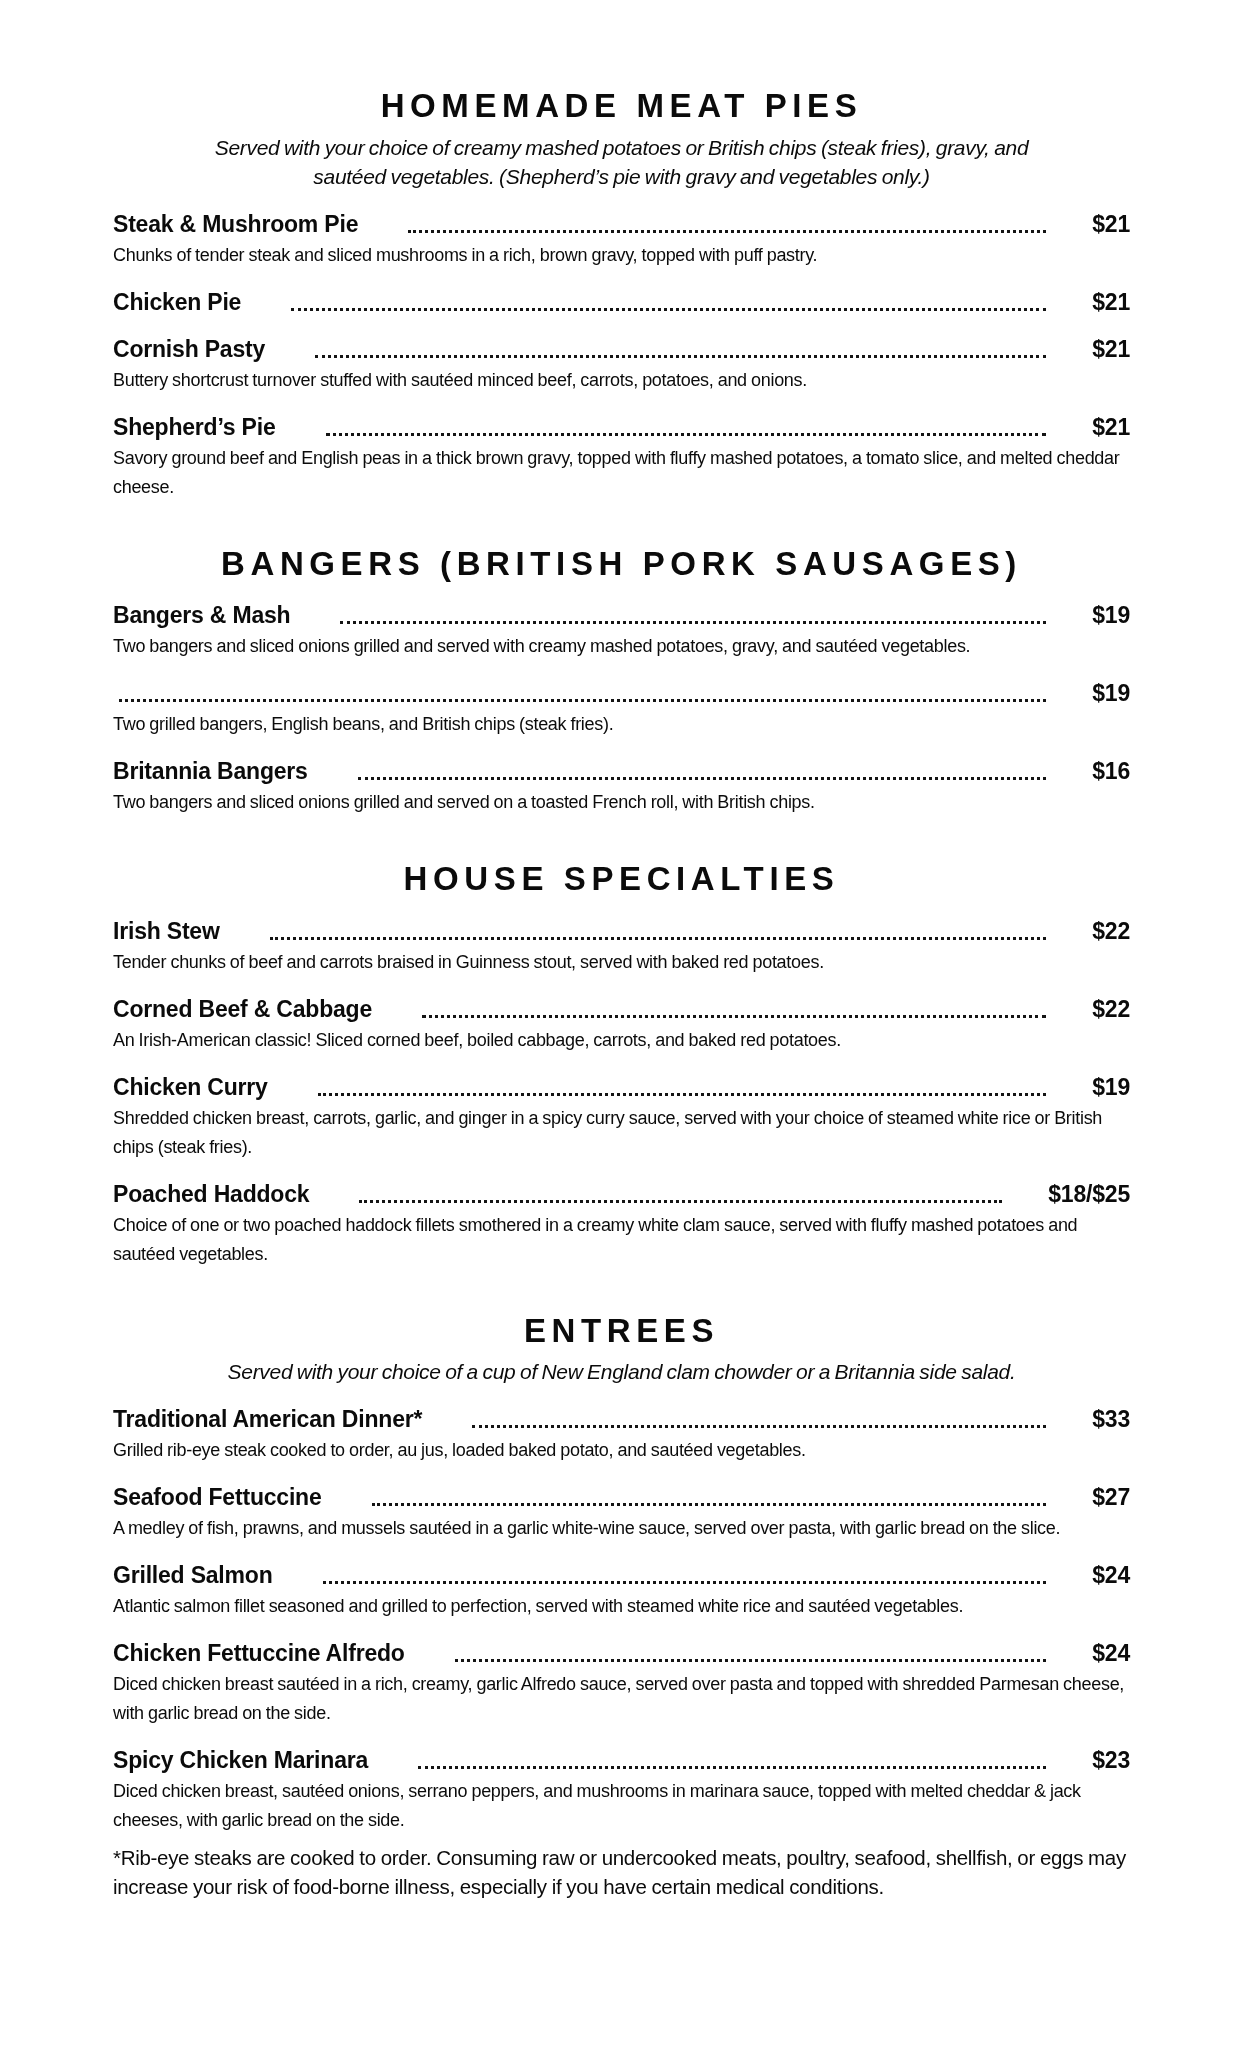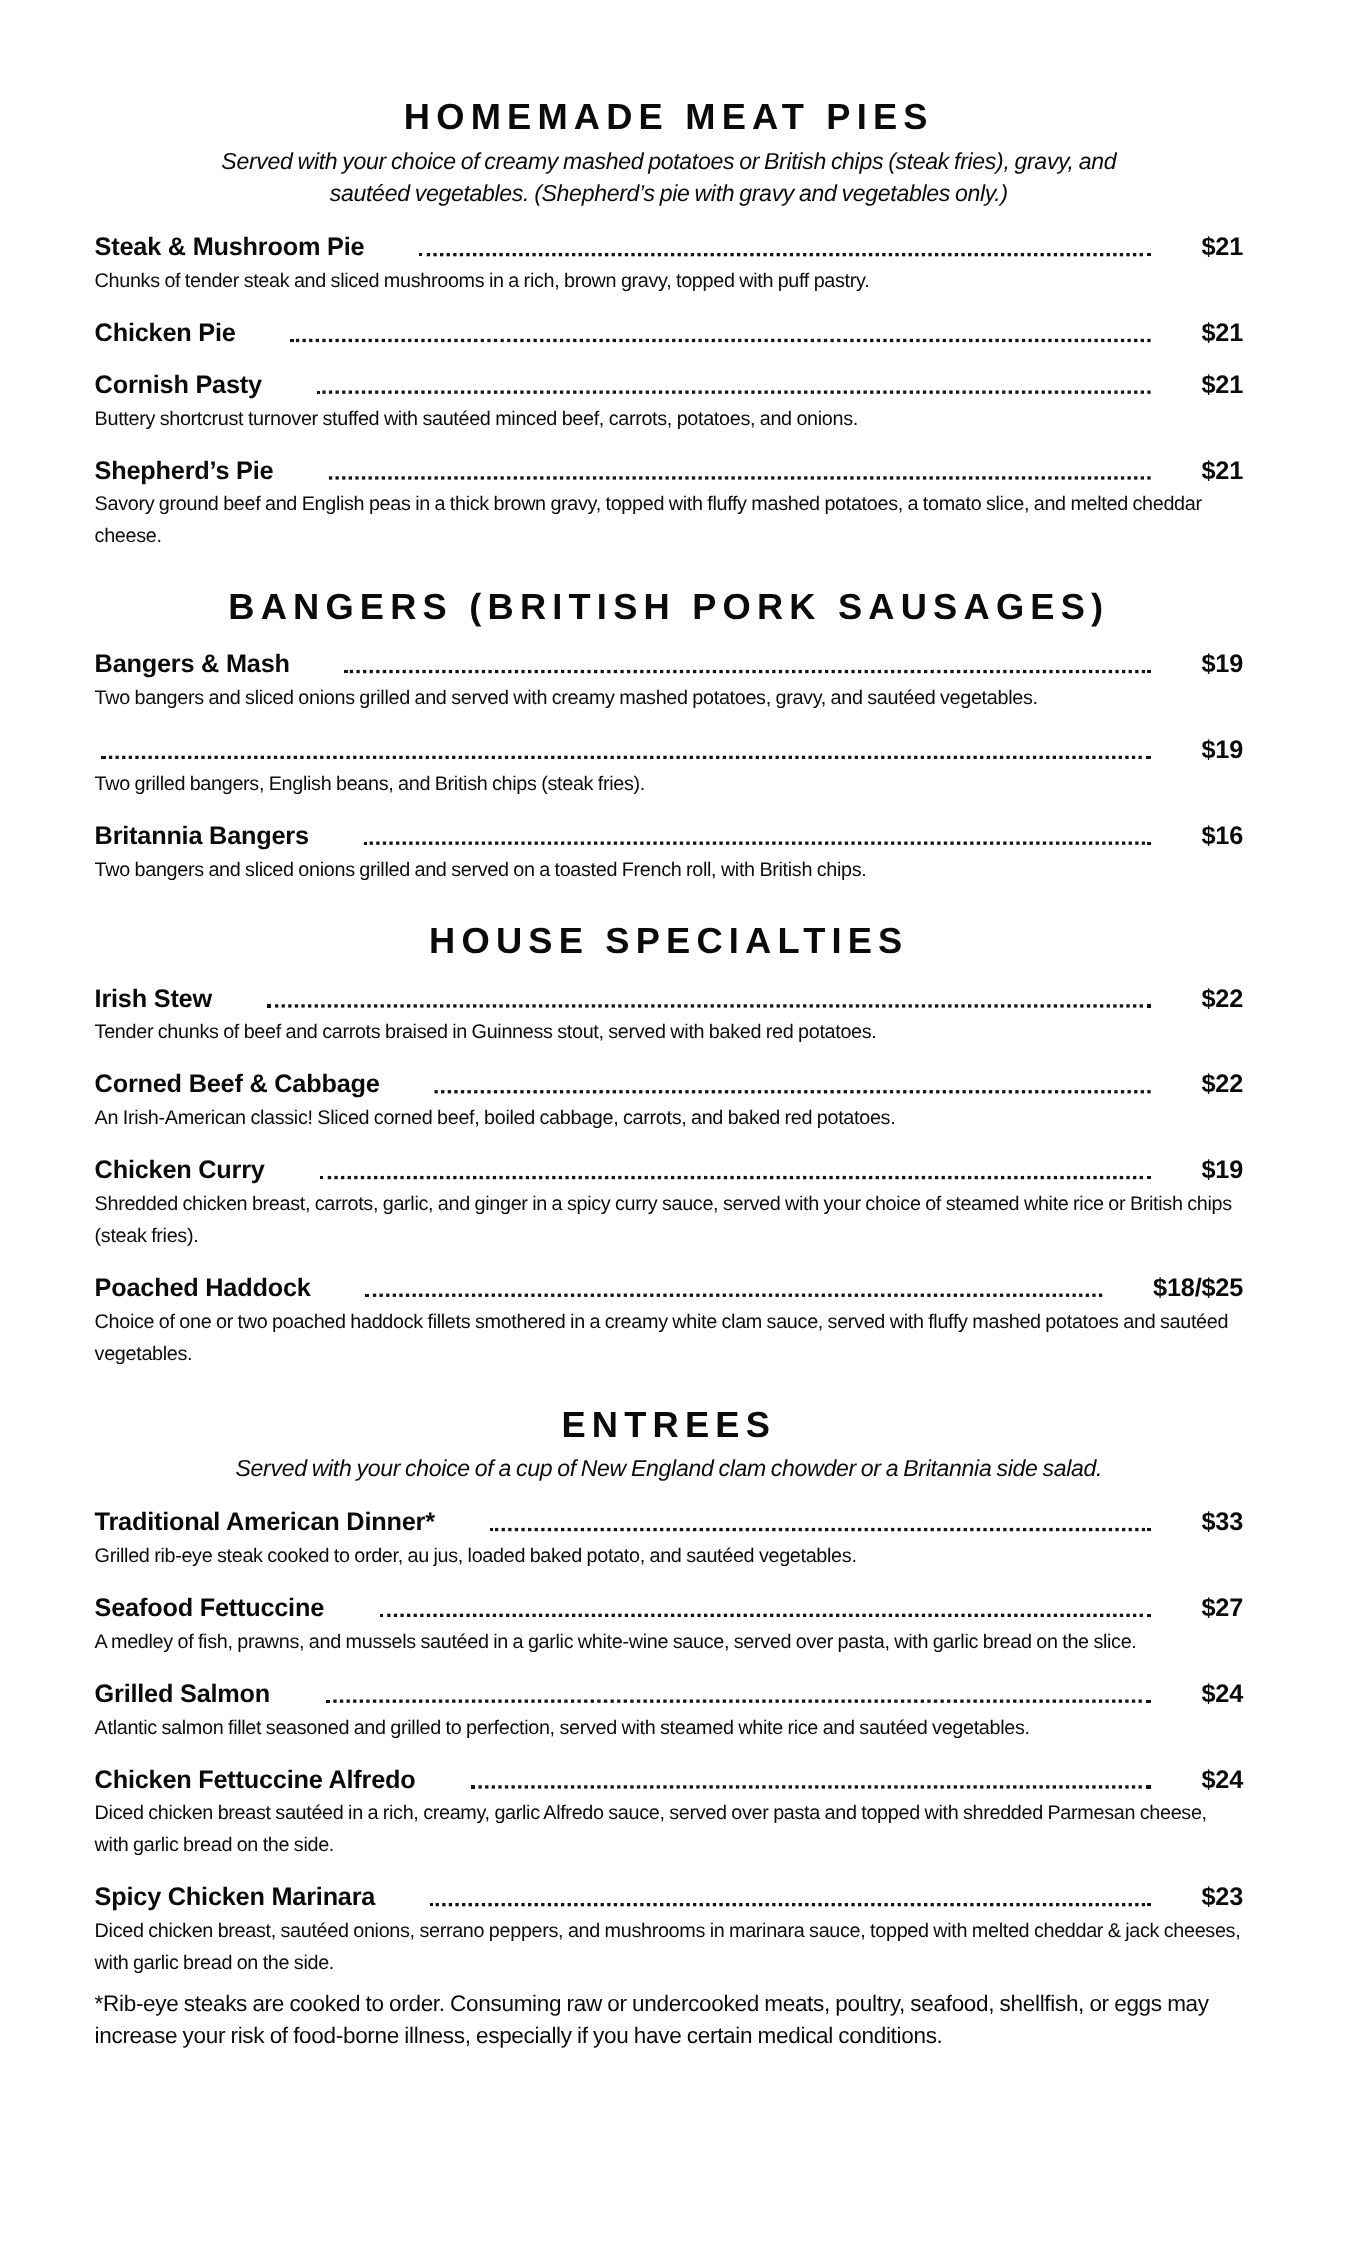--- a/index.html
+++ b/index.html
@@ -5,34 +5,34 @@
   * { margin: 0; padding: 0; box-sizing: border-box; }
   html, body { background: #ffffff; }
   body {
     width: 1243px;
     height: 2048px;
     overflow: hidden;
     font-family: "Liberation Sans", sans-serif;
     color: #0b0b0b;
   }
   .menu-page {
-    padding: 86px 113px 0 86px;
+    padding: 86px 113px 0 113px;
     width: 100%;
     height: 100%;
   }
   .menu-section .section-title {
     text-align: center;
     font-size: 33px;
     font-weight: 600;
     letter-spacing: 0.17em;
     line-height: 1.2;
     margin-bottom: 8px;
     white-space: nowrap;
   }
-  .menu-section + .menu-section .section-title { margin-top: 30px; }
+  .menu-section + .menu-section .section-title { margin-top: 42px; }
   .section-subtitle {
     text-align: center;
     font-style: italic;
     font-weight: 500;
     font-size: 21px;
     line-height: 1.38;
     letter-spacing: -0.3px;
     word-spacing: -1px;
     max-width: 880px;
     margin: 0 auto 4px auto;

